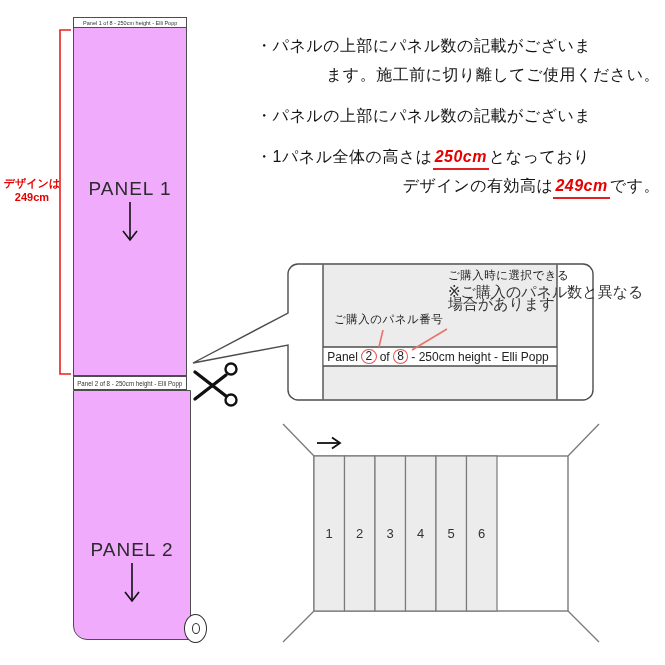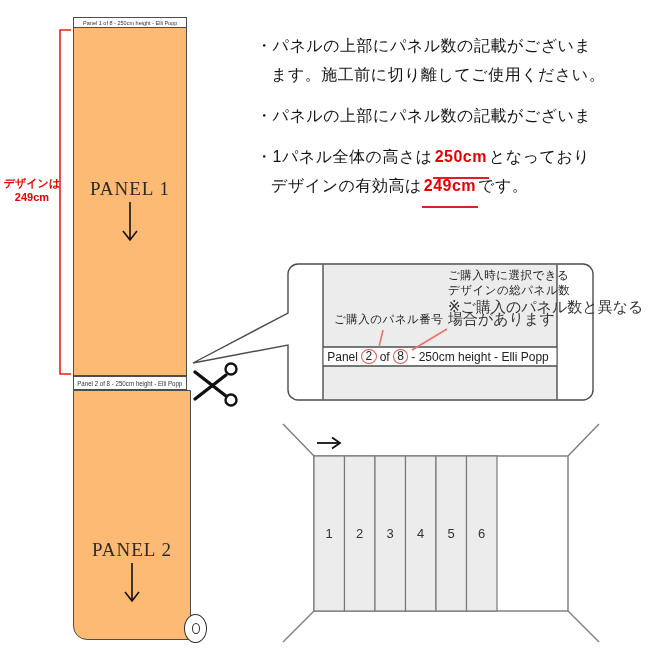--- a/index.html
+++ b/index.html
@@ -8,39 +8,39 @@
     font-family:"Liberation Sans","DejaVu Sans",sans-serif;color:#141414;
   }
   .abs{position:absolute;}
   
   .panel-header{
     box-sizing:border-box;background:#fff;border:1px solid #4d4d4d;
     display:flex;align-items:center;justify-content:center;
     white-space:nowrap;color:#333;overflow:hidden;
   }
   .panel-body{
-    box-sizing:border-box;background:#fdba74;border:1.5px solid #4d4d4d;font-family:Liberation Serif, serif;
+    box-sizing:border-box;background:#f0abfc;border:1.5px solid #4d4d4d;
   }
   .panel-label{
     position:absolute;left:0;width:100%;text-align:center;
     font-size:19px;letter-spacing:1px;color:#2b2b2b;
   }
   .down-arrow{position:absolute;left:50%;transform:translateX(-50%);}
   
   .design-note{
     text-align:center;color:#e60000;font-weight:bold;
     font-size:11px;line-height:14px;
   }
   
   .bullets{width:404px;}
   .bullets p{margin:0 0 12px 0;font-size:16px;line-height:29px;letter-spacing:0.5px;color:#141414;}
-  .cont{padding-left:15px;display:block;}
+  .cont{padding-left:15px;display:block;text-align:right;}
   .red-val{
     color:#e60000;font-weight:bold;
-    border-bottom:2.5px solid #e02020;padding:0 2px 12px 2px;
+    border-bottom:2.5px solid #e02020;padding:0 2px 3px 2px;font-style:italic;
   }
   
   .callout-label{font-size:11.5px;letter-spacing:0.5px;color:#222;}
   .callout-note{font-size:15px;letter-spacing:0;color:#333;line-height:12px;}
   .strip-text{
     display:flex;align-items:center;justify-content:center;gap:3px;
     font-size:12px;color:#222;white-space:nowrap;
   }
   .circled{
     display:inline-block;border:1.5px solid #e25555;border-radius:50%;
@@ -147,21 +147,20 @@
     <p>
       <span><span>・1パネル全体の高さは</span><span class="red-val">250cm</span><span>となっており</span></span>
       <span class="cont"><span>デザインの有効高は</span><span class="red-val">249cm</span><span>です。</span></span>
     </p>
   </div>
 
   <div class="abs callout-label" style="left:334px;top:312px;text-align:right;">ご購入のパネル番号</div>
 
   <div class="abs" style="left:448px;top:268px;">
     <div class="callout-label" style="line-height:15px;">ご購入時に選択できる</div>
-    <div class="callout-label" style="line-height:15px;">デザインの総パネル数</div>
     <div class="callout-note" style="margin-top:3px;">※ご購入のパネル数と異なる</div>
     <div class="callout-note">場合があります</div>
   </div>
 
   <div class="abs strip-text" style="left:323px;top:348px;width:230px;height:17px;">
     <span>Panel</span>
     <span class="circled">2</span>
     <span>of</span>
     <span class="circled">8</span>
     <span>- 250cm height - Elli Popp</span>

